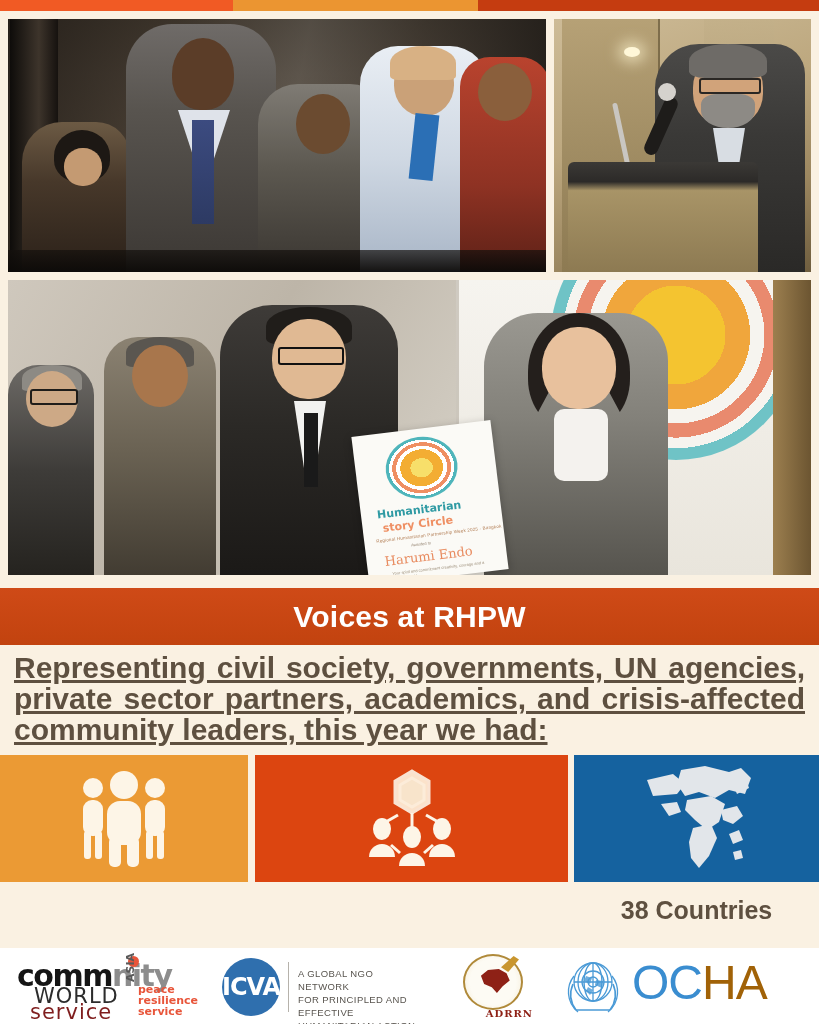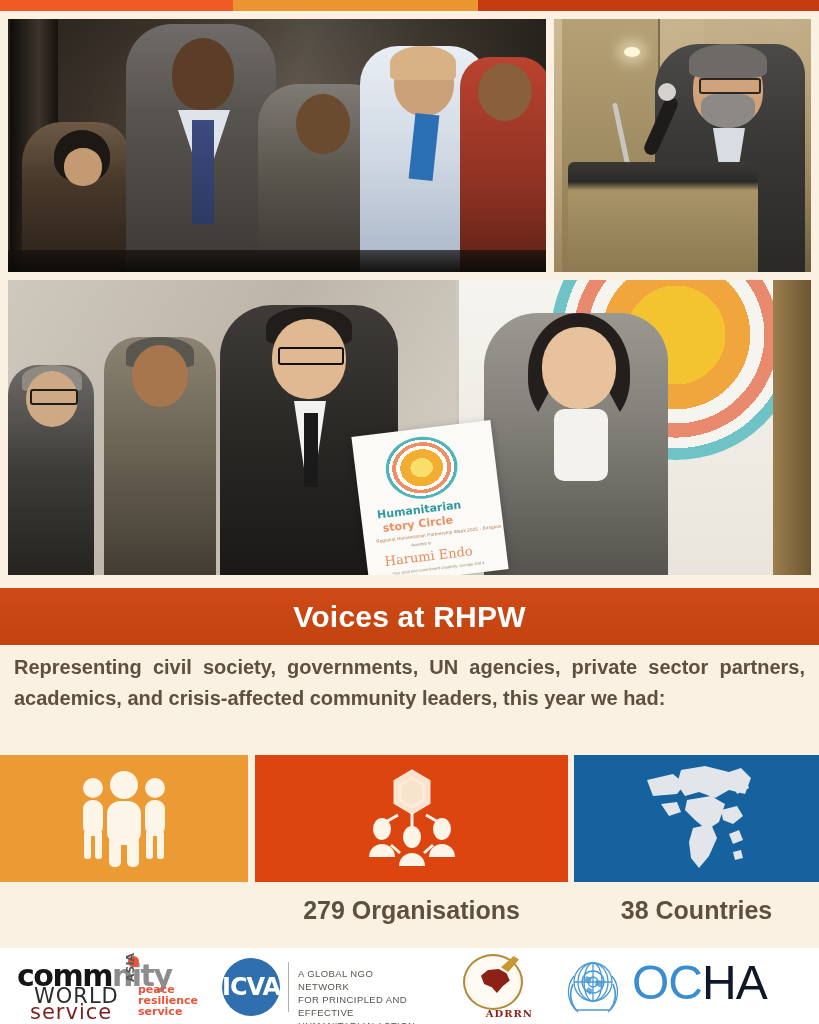--- a/index.html
+++ b/index.html
@@ -365,25 +365,26 @@
     letter-spacing: .2px;
     font-family: "Liberation Sans", sans-serif;
   }
 
   
   .intro {
     position: absolute;
     left: 14px; top: 652px;
     width: 791px;
     color: #5e5040;
-    font-size: 20px;
+    font-size: 30px;
     font-weight: 700;
     line-height: 31px;
     text-align: justify;
     font-family: "Liberation Sans", sans-serif;
+    text-decoration: underline;
   }
 
   
   .stats {
     position: absolute;
     left: 0; top: 755px;
     width: 819px; height: 175px;
   }
   .stat {
     position: absolute;
@@ -512,21 +513,21 @@
     width: 252px; height: 66px;
   }
   .ocha-emblem {
     position: absolute; left: 0; top: 2px; width: 62px; height: 60px;
   }
   .ocha-word {
     position: absolute; left: 70px; top: 1px;
     font-size: 48px; color: #3a8dd0; letter-spacing: -1px;
     font-family: "Liberation Sans", sans-serif;
   }
-  .ocha-word .lt { color: #0f172a; }
+  .ocha-word .lt { color: #a16207; }
 </style>
 </head>
 <body>
 
 <div class="poster">
 
   <div class="topstrip">
     <div class="seg1"></div>
     <div class="seg2"></div>
     <div class="seg3"></div>
@@ -670,21 +671,20 @@
           <g fill="#fdf5e7">
             <ellipse cx="31" cy="62" rx="9" ry="11"></ellipse>
             <path d="M18 90 a13 13 0 0 1 26 0 z"></path>
             <ellipse cx="91" cy="62" rx="9" ry="11"></ellipse>
             <path d="M78 90 a13 13 0 0 1 26 0 z"></path>
             <ellipse cx="61" cy="70" rx="9" ry="11"></ellipse>
             <path d="M48 99 a13 13 0 0 1 26 0 z"></path>
           </g>
         </svg>
       </div>
-      <div class="lbl">279 Organisations</div>
     </div>
 
     <div class="stat stat-3">
       <div class="box">
         <svg width="128" height="110" viewBox="0 0 128 110">
           <g fill="#e2e6ea">
             <path d="M14 16 L40 10 L52 20 L44 30 L20 32 Z"></path>
             <path d="M48 6 L72 2 L96 8 L108 4 L118 14 L112 30 L96 26 L82 34 L66 28 L52 32 L44 20 Z"></path>
             <path d="M98 16 L112 12 L116 24 L104 30 Z"></path>
             <path d="M54 36 L78 32 L92 40 L86 58 L74 66 L62 56 L52 46 Z"></path>

